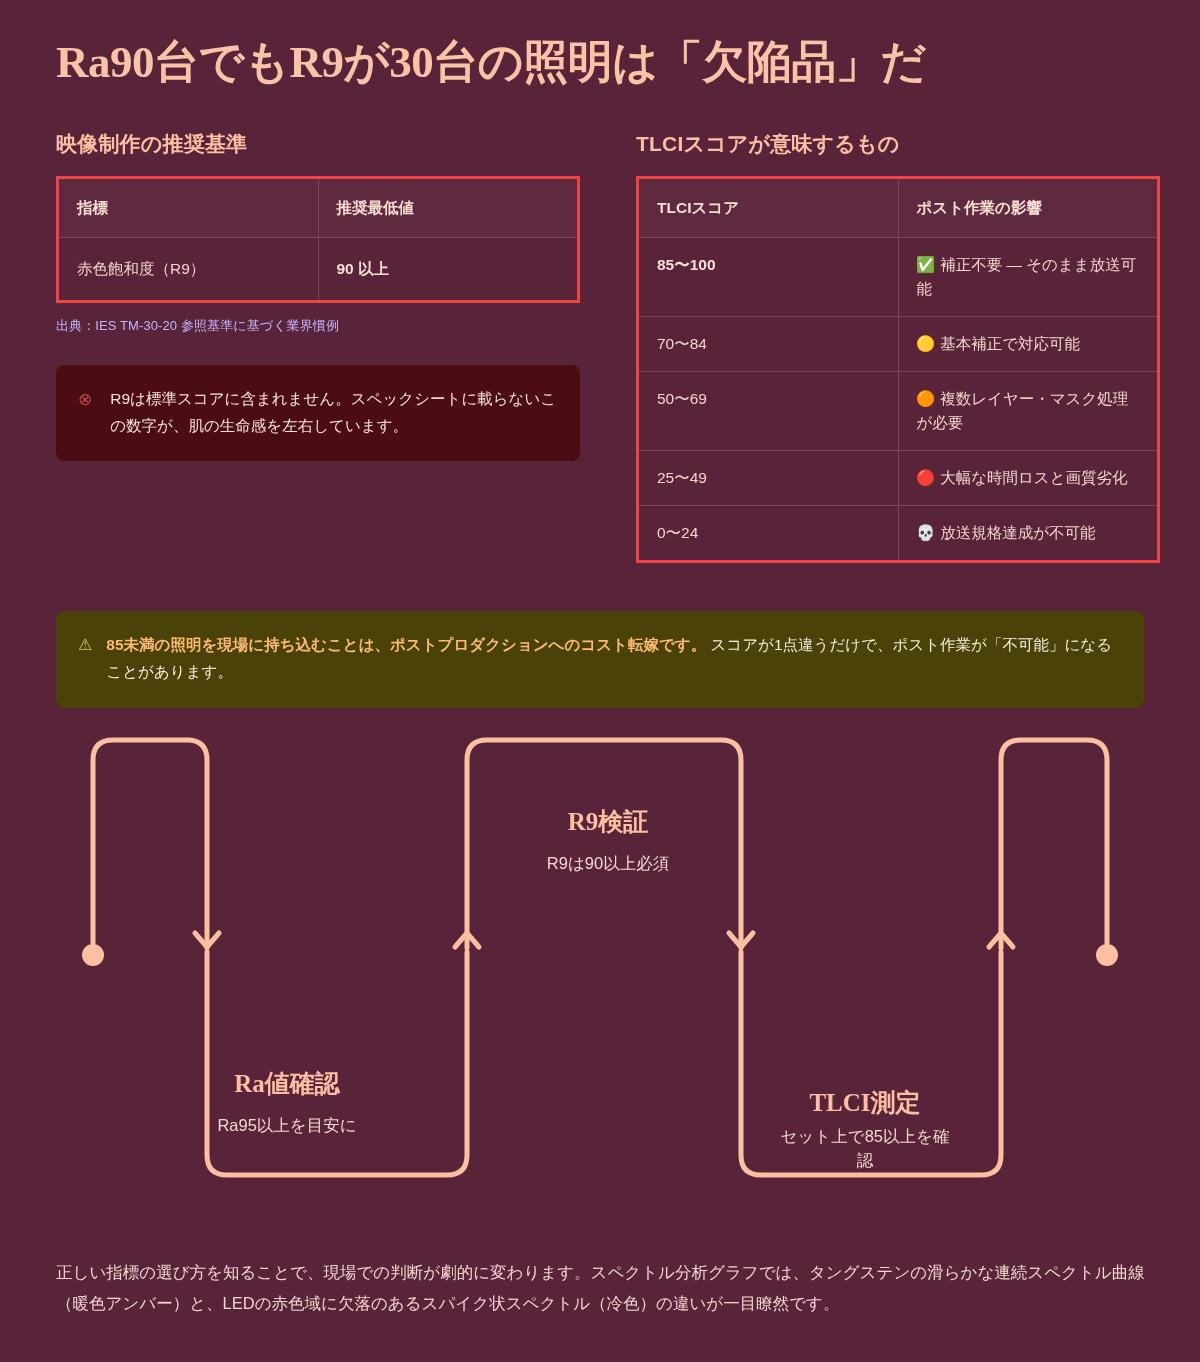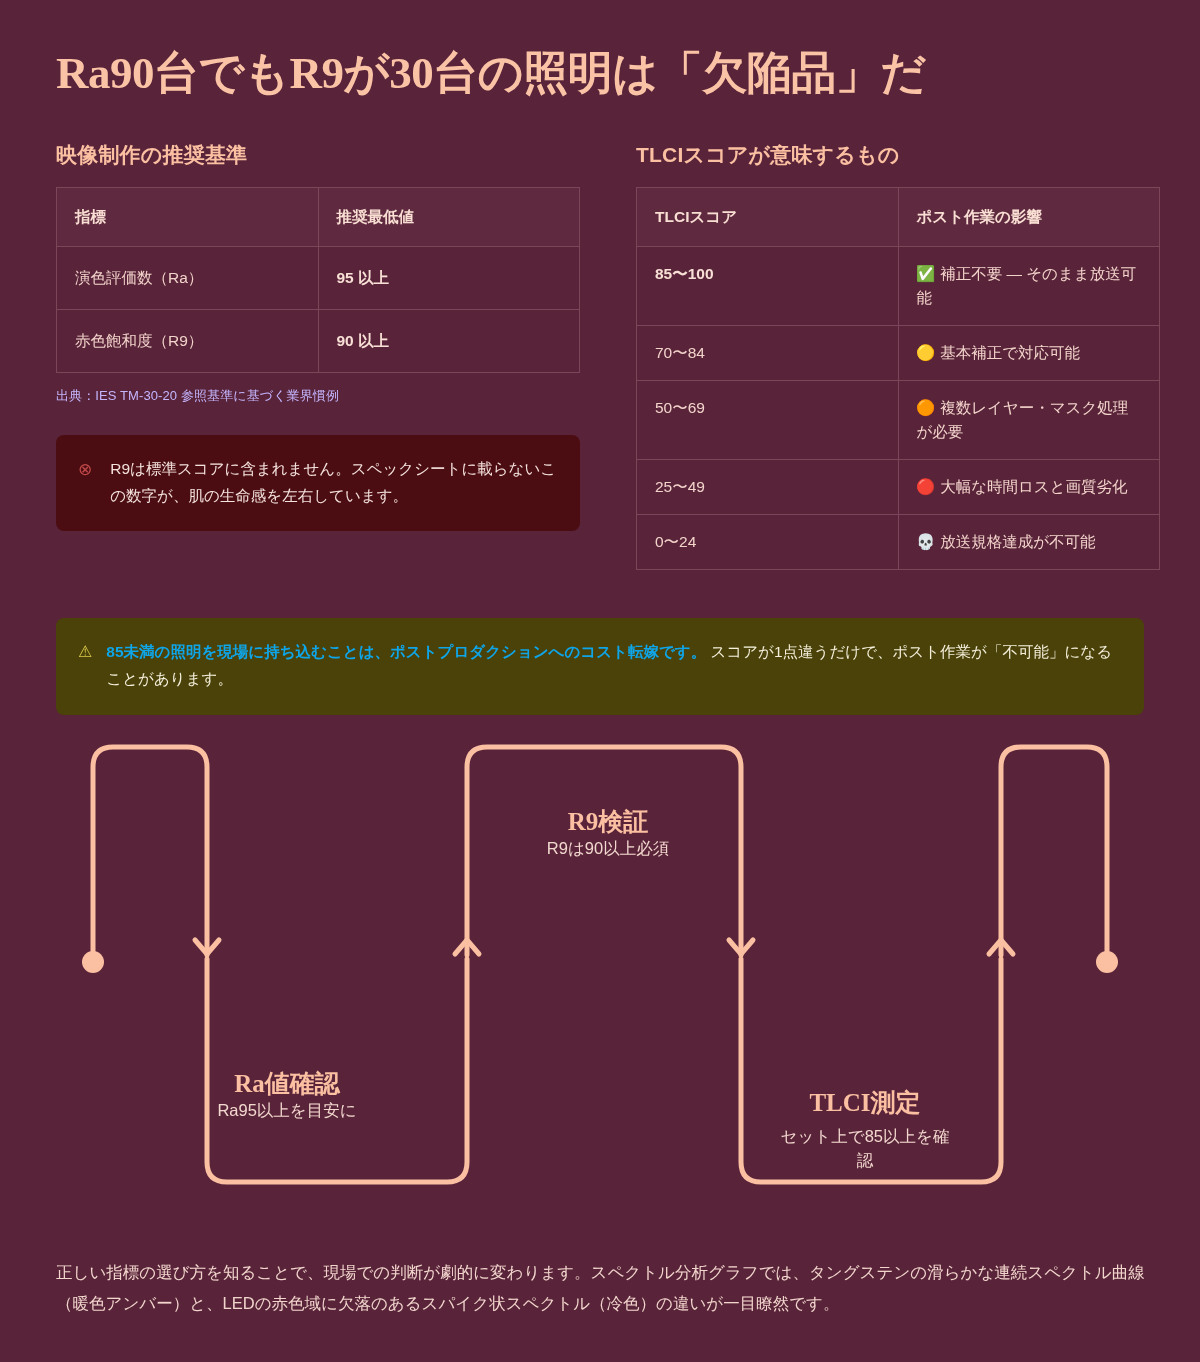--- a/index.html
+++ b/index.html
@@ -14,21 +14,21 @@
     color: #f6d9d0;
     overflow: hidden;
     position: relative;
   }
 
   .page {
     position: relative;
     width: 1200px;
     height: 1188px;
     box-sizing: border-box;
-    padding: 11px 56px;
+    padding: 0 56px;
   }
 
   
   .main-title {
     font-family: "Liberation Serif", "DejaVu Serif", serif;
     font-weight: bold;
     font-size: 45px;
     line-height: 1.1;
     color: #fbc3a6;
     margin: 0;
@@ -49,21 +49,21 @@
     font-weight: bold;
     color: #fbbfa1;
     margin: 0 0 18px 0;
     letter-spacing: 0.2px;
   }
 
   
   table.data-table {
     width: 100%;
     border-collapse: collapse;
-    border: 1px solid #ef4444;
+    border: 3px solid #ef4444;
     font-size: 15.5px;
   }
   table.data-table th,
   table.data-table td {
     border: 1px solid #7c4558;
     text-align: left;
     padding: 15px 18px;
     vertical-align: top;
     line-height: 1.55;
     font-weight: normal;
@@ -130,21 +130,21 @@
     font-size: 16px;
     line-height: 1.7;
     flex: 0 0 auto;
     font-family: "DejaVu Sans", sans-serif;
   }
   .banner-olive .body {
     font-size: 15.5px;
     line-height: 1.78;
     color: #f5efdc;
   }
-  .banner-olive .body b { font-weight: bold; color: #0ea5e9; }
+  .banner-olive .body b { font-weight: bold; color: #fdba74; }
 
   
   .flow-wrap {
     position: relative;
     width: 1088px;
     height: 470px;
     margin: 22px 0 0 0;
   }
   .flow-wrap svg { position: absolute; left: 0; top: 0; }
 
@@ -157,21 +157,21 @@
     font-family: "Liberation Serif", "DejaVu Serif", serif;
     font-weight: bold;
     font-size: 25px;
     color: #fbbfa1;
     line-height: 1.25;
   }
   .flow-label .sub {
     font-size: 16.5px;
     color: #f3d8cf;
     line-height: 1.45;
-    margin-top: 0;
+    margin-top: 15px;
   }
 
   #lbl-ra   { left: 137px; top: 1068px; }
   #lbl-r9   { left: 458px; top: 806px; }
   #lbl-tlci { left: 715px; top: 1087px; }
 
   .flow-labels-layer { position: absolute; left: 0; top: 0; width: 1200px; height: 1362px; pointer-events: none; }
 
   
   .footer-text {
@@ -197,24 +197,20 @@
       <h2 class="section-title">映像制作の推奨基準</h2>
 
       <table class="data-table left-table">
         <thead>
           <tr>
             <th>指標</th>
             <th>推奨最低値</th>
           </tr>
         </thead>
         <tbody>
-          <tr>
-            <td>演色評価数（Ra）</td>
-            <td class="bold-cell">95 以上</td>
-          </tr>
           <tr>
             <td>赤色飽和度（R9）</td>
             <td class="bold-cell">90 以上</td>
           </tr>
         </tbody>
       </table>
 
       <div class="source-note">出典：IES TM-30-20 参照基準に基づく業界慣例</div>
 
       <div class="callout-red">

